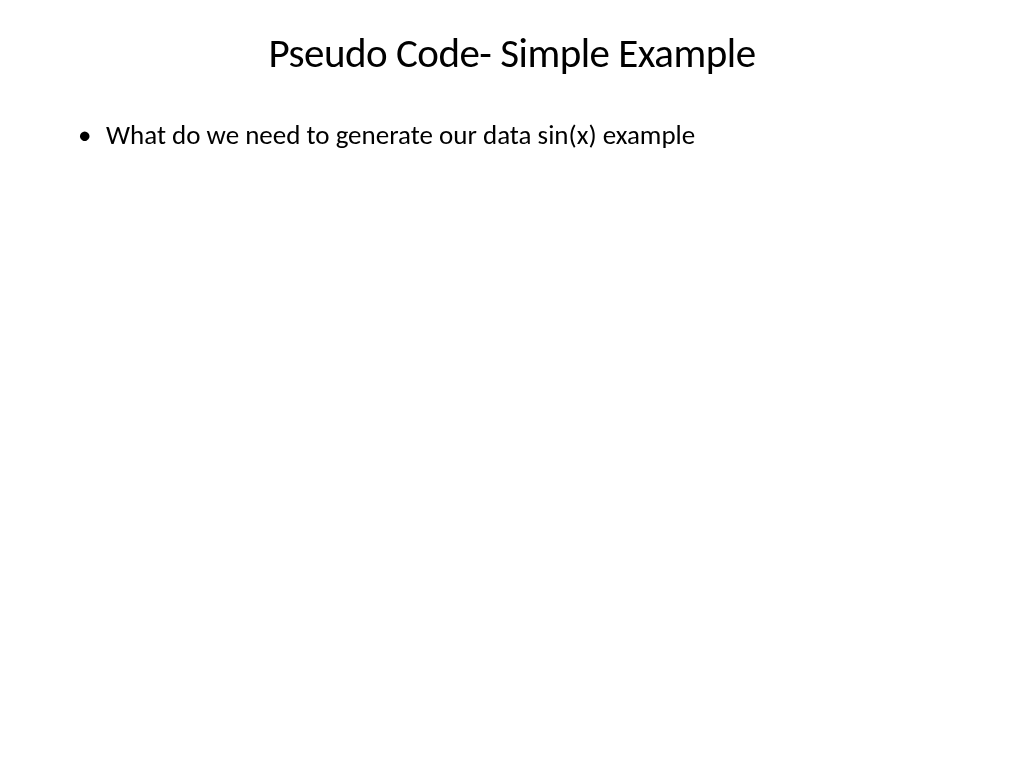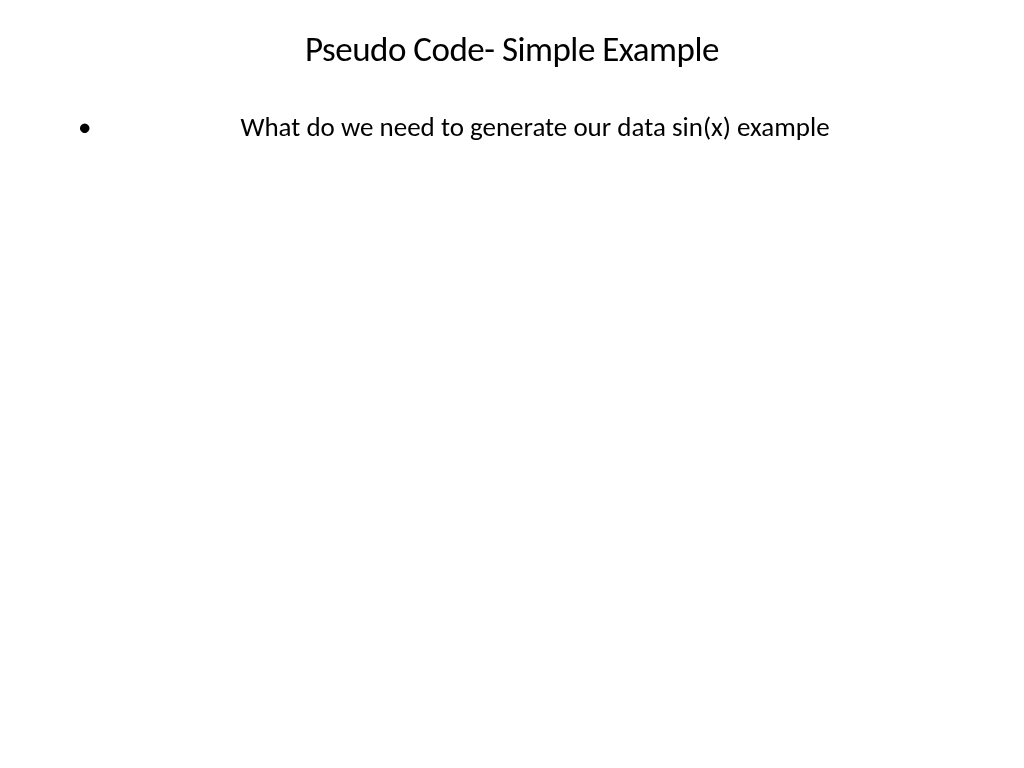--- a/index.html
+++ b/index.html
@@ -14,33 +14,32 @@
       font-family: Calibri, 'Segoe UI', Arial, sans-serif;
       color: #000000;
       overflow: hidden;
     }
     .slide {
       width: 100%;
       height: 100%;
       padding: 20px 60px;
     }
     .title {
-      font-size: 35px;
+      font-size: 41px;
       font-weight: 400;
       text-align: center;
       margin-top: 8px;
       margin-bottom: 38px;
       letter-spacing: -0.5px;
     }
     .content {
       padding-left: 18px;
     }
     .bullet-list {
       list-style: none;
-      text-align: center;
     }
     .bullet-item {
       font-size: 27px;
       line-height: 1.4;
       position: relative;
       padding-left: 28px;
     }
     .bullet-item::before {
       content: "•";
       position: absolute;

